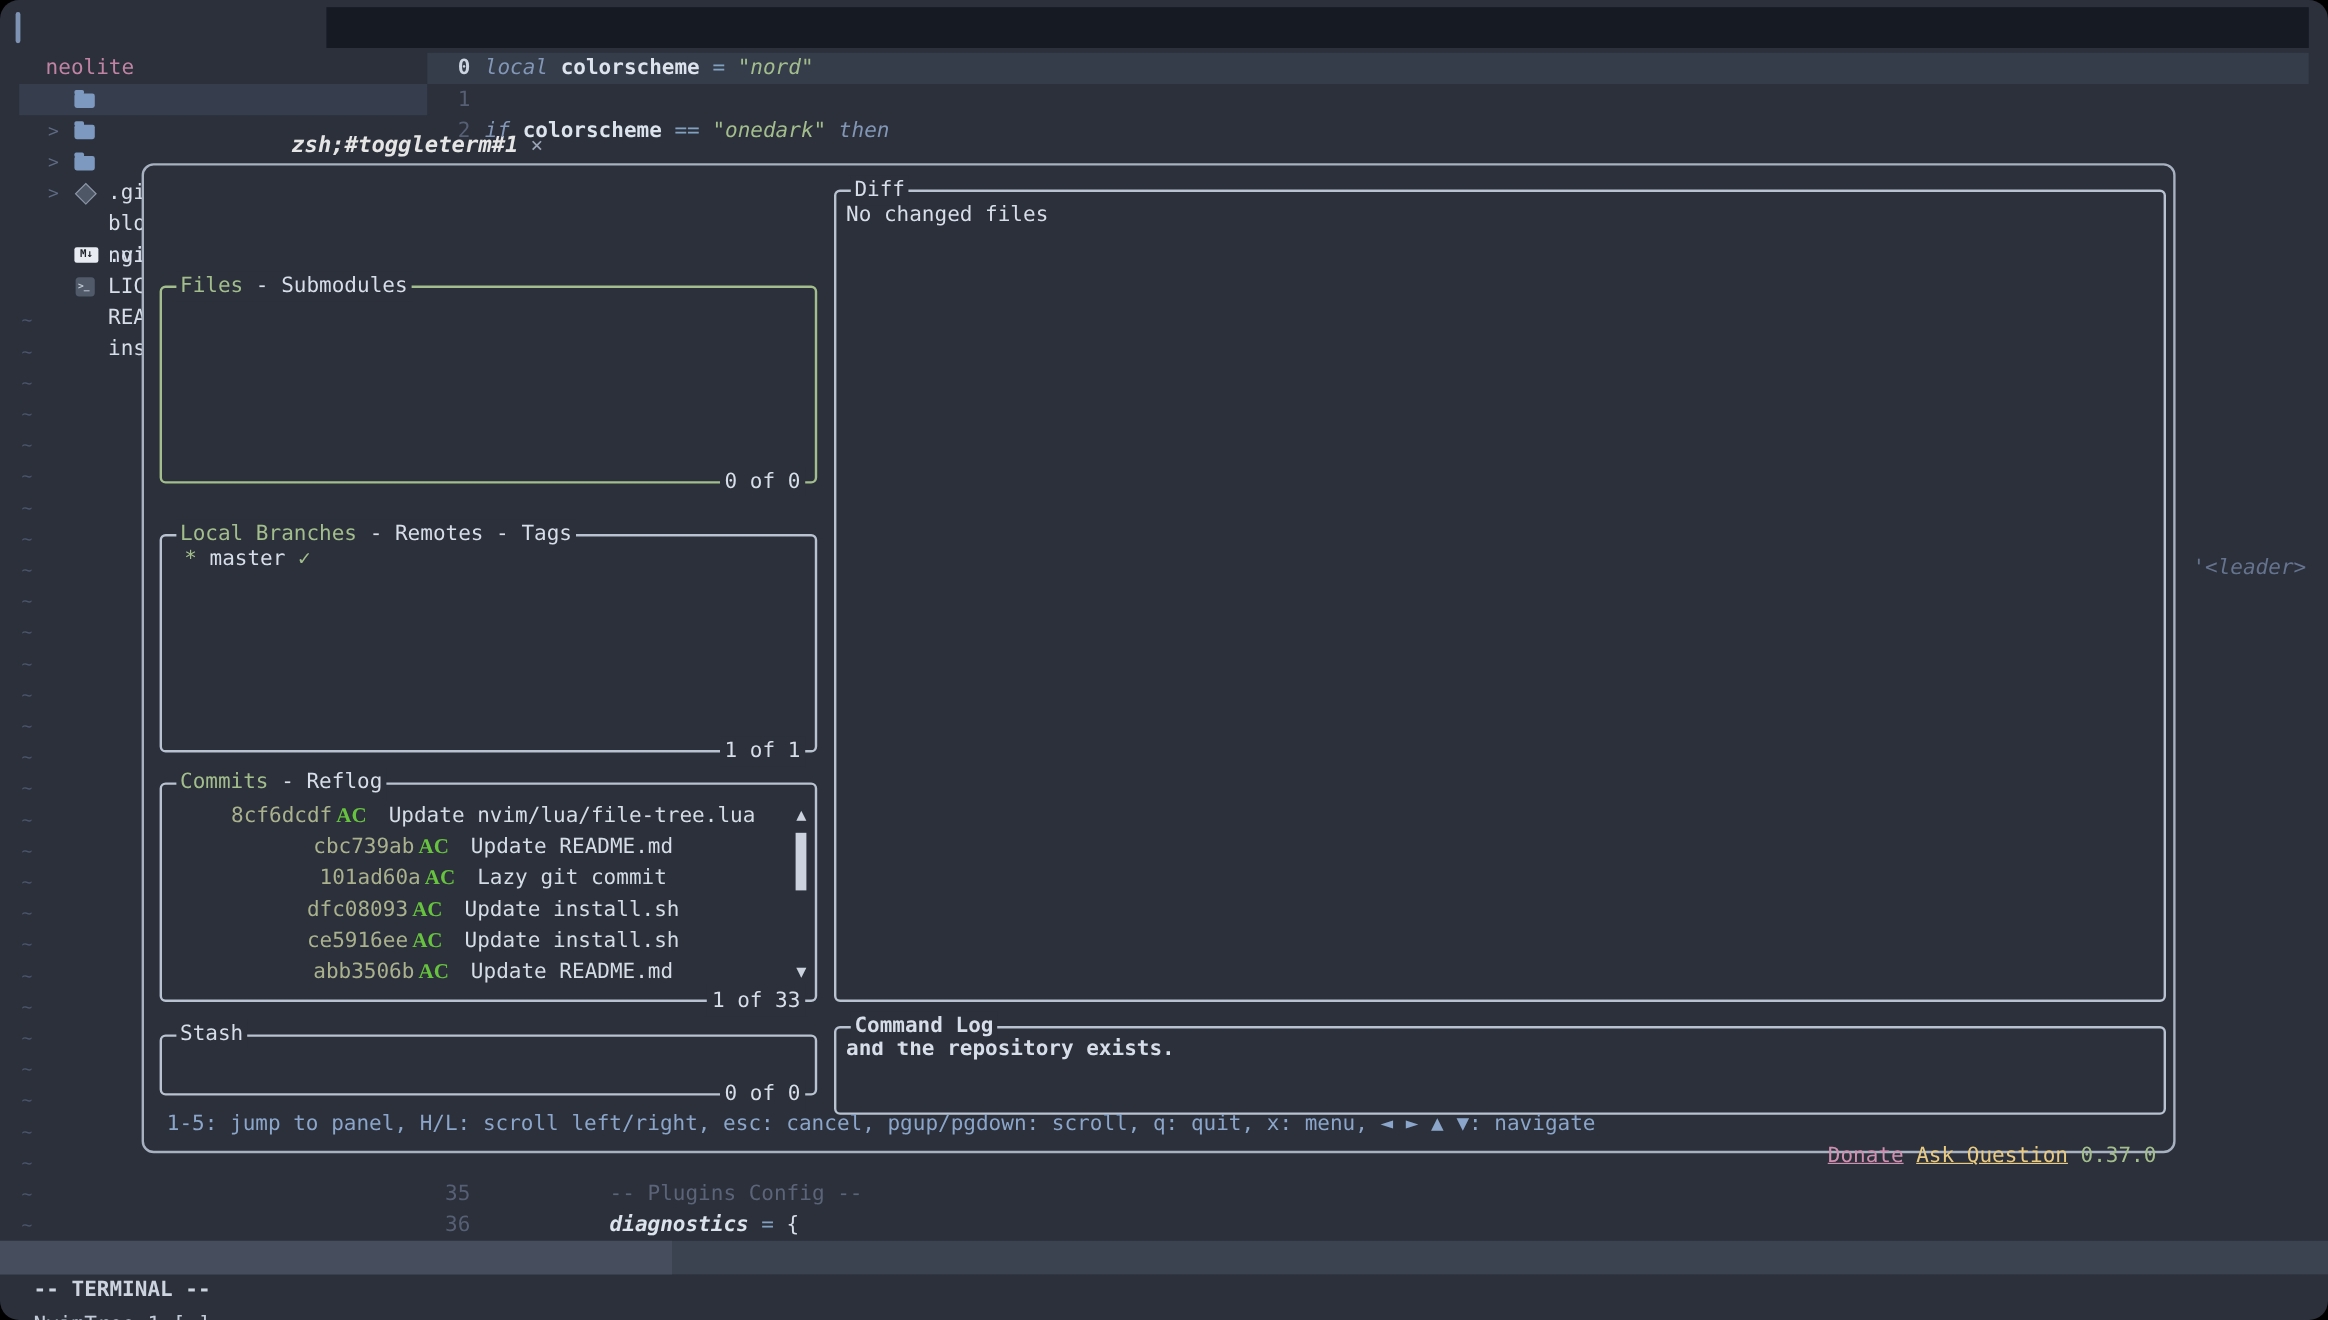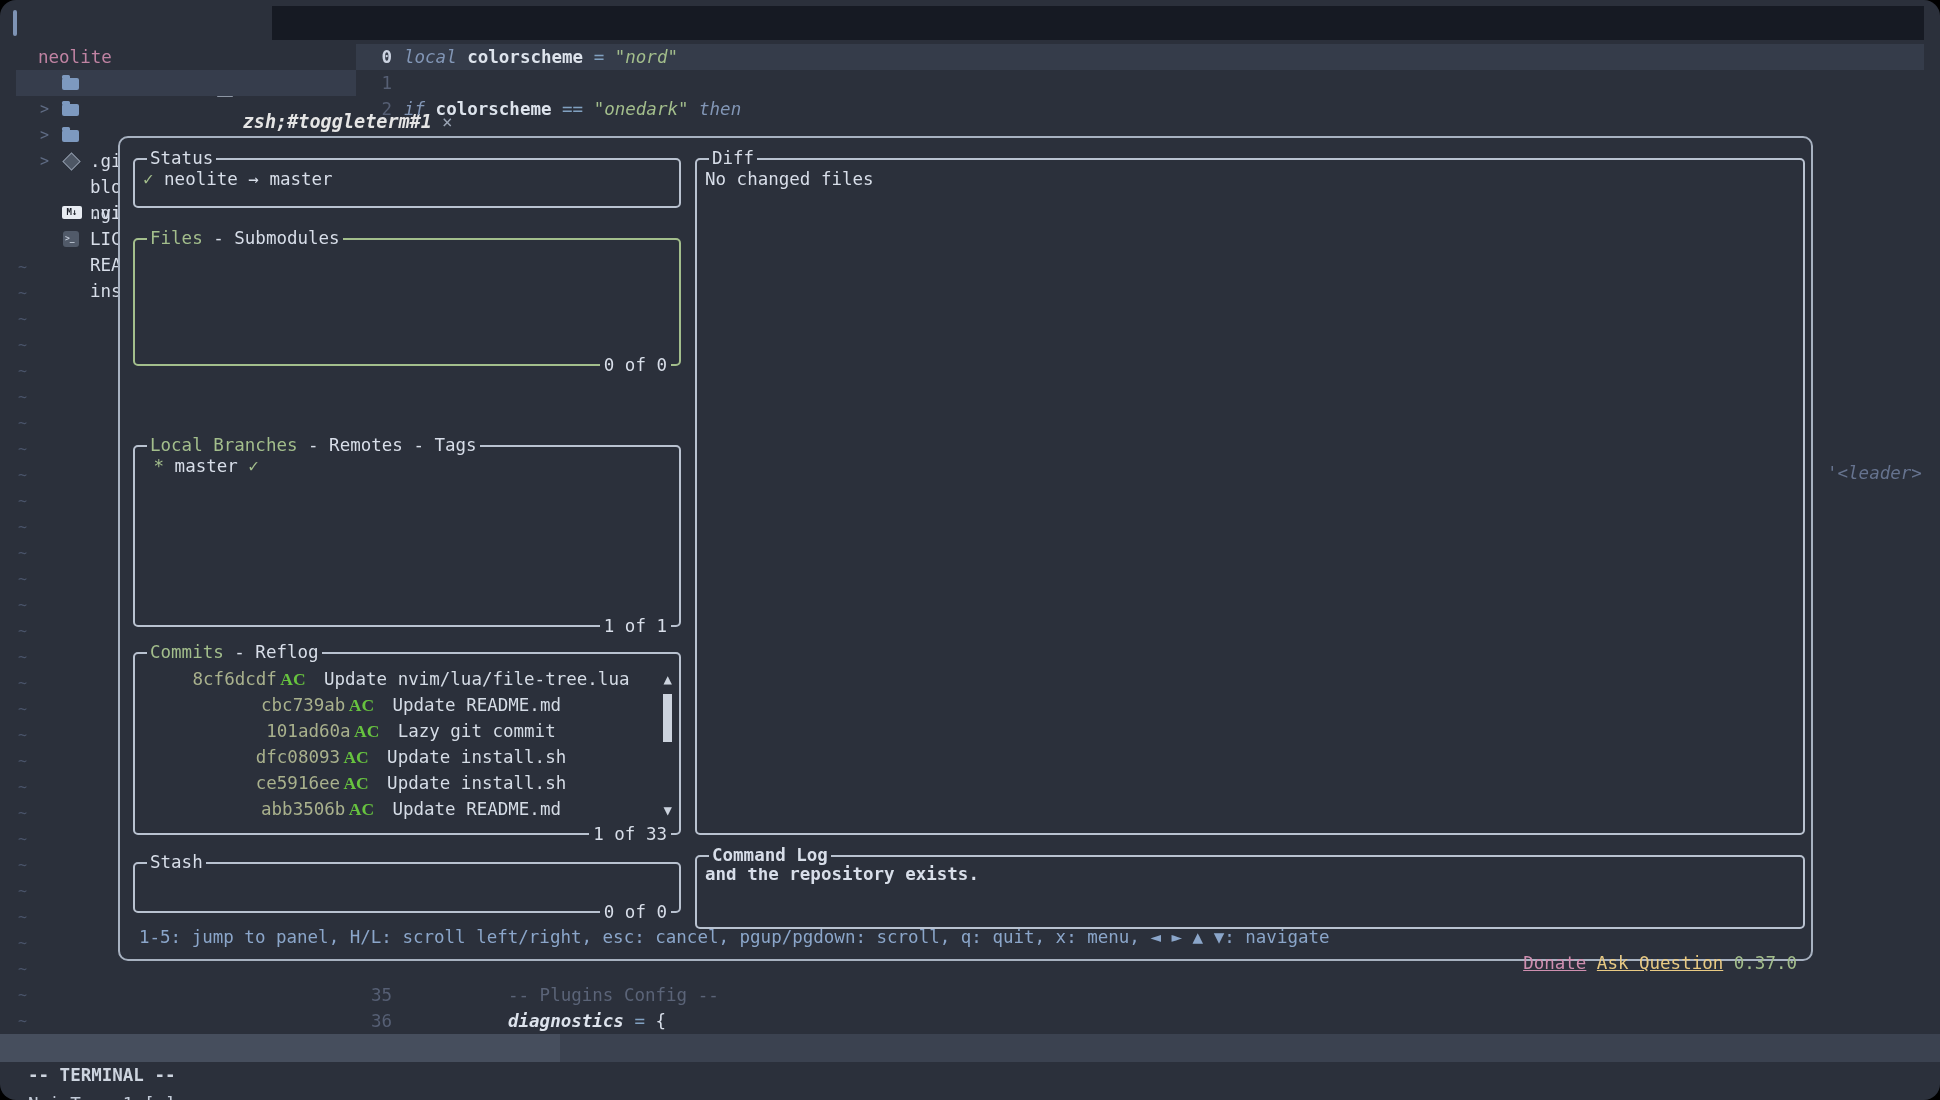--- a/index.html
+++ b/index.html
@@ -179,26 +179,22 @@
     <div class="codeline row" style="top:70px;"><span class="lnum">1</span></div>
     <div class="codeline row" style="top:96px;"><span class="lnum">2</span><span class="tok-kw">if </span><span class="tok-id">colorscheme</span><span class="tok-op"> == </span><span class="tok-str">"onedark"</span><span class="tok-kw"> then</span></div>
 
     <div class="abs row leader-txt" style="left:1827px;top:460px;">'&lt;leader&gt;</div>
 
     <div class="codeline row" style="top:982px;"><span class="lnum">35</span><span style="display:inline-block;width:104px;"></span><span class="tok-comment">-- Plugins Config --</span></div>
     <div class="codeline row" style="top:1008px;"><span class="lnum">36</span><span style="display:inline-block;width:104px;"></span><span class="tok-id" style="font-style:italic;">diagnostics</span><span class="tok-op"> = </span><span class="tok-brace">{</span></div>
 
     <div class="float">
 
-      <div class="panel" style="left:13px;top:20px;width:548px;height:50px;">
-        <span class="ptitle">Status</span>
-        <div class="pcontent"><span class="ok">✓</span><span> neolite → master</span></div>
-      </div>
-
-      <div class="panel green" style="left:13px;top:100px;width:548px;height:128px;">
+
+      <div class="panel green" style="left:13px;top:100px;width:548px;height:165px;">
         <span class="ptitle"><span class="tgreen">Files</span><span> - Submodules</span></span>
         <span class="pcount">0 of 0</span>
       </div>
 
       <div class="panel" style="left:13px;top:307px;width:548px;height:182px;">
         <span class="ptitle"><span class="tgreen">Local Branches</span><span> - Remotes - Tags</span></span>
         <div class="pcontent"><span class="ok"> * </span><span>master</span><span class="ok"> ✓</span></div>
         <span class="pcount">1 of 1</span>
       </div>
 

